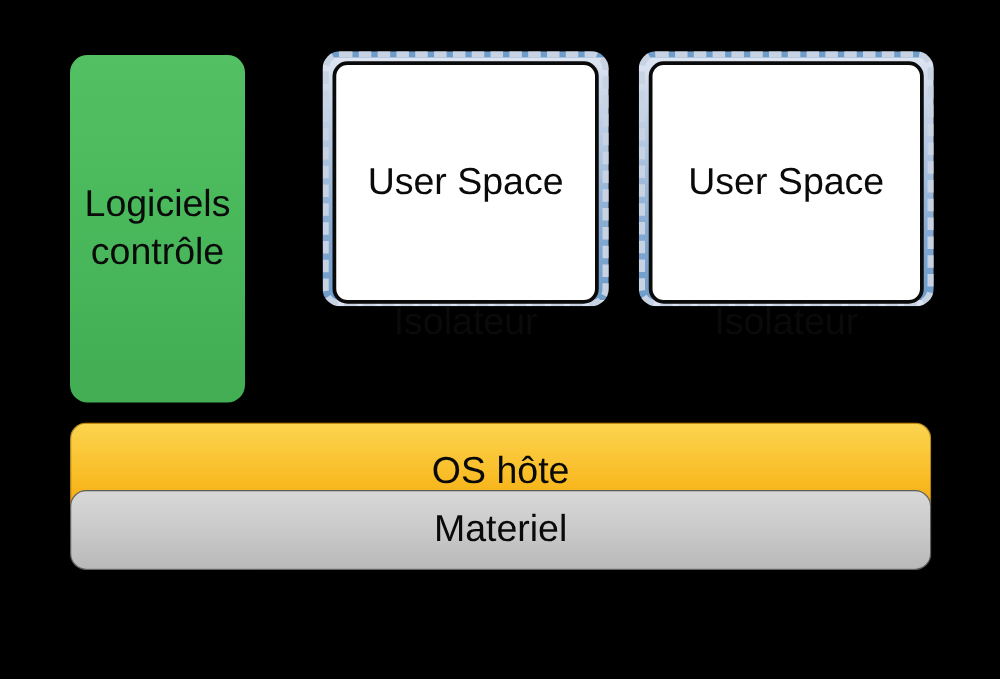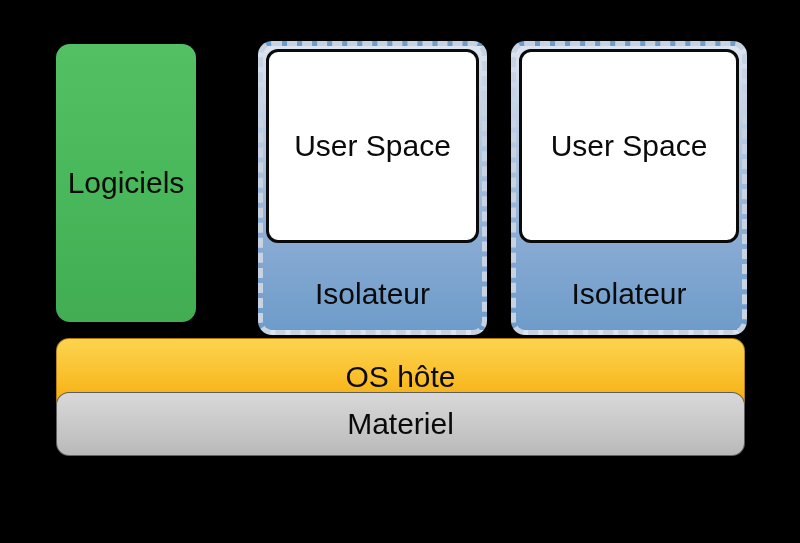--- a/index.html
+++ b/index.html
@@ -35,21 +35,21 @@
     align-items: center;
     justify-content: center;
     text-align: center;
   }
   .control-box .line { display: block; }
 
   
   .isolator {
     position: absolute;
     top: 41px;
-    height: 294px;
+    height: 204px;
     box-sizing: border-box;
     border: 5px dashed #c7d2e3;
     border-radius: 14px;
     background: linear-gradient(180deg, #dde4f1 0%, #aec4de 40%, #85a9d2 72%, #6e9cc9 100%);
     text-align: right;
   }
   .isolator-1 { left: 258px; width: 229px; }
   .isolator-2 { left: 511px; width: 236px; }
 
   .userspace-box {
@@ -105,20 +105,21 @@
   }
 </style>
 </head>
 <body>
 
 <div class="stage">
 
   <div class="control-box">
     <div class="label-text">
       <span class="line">Logiciels</span>
+      <span class="line">contrôle</span>
     </div>
   </div>
 
   <div class="isolator isolator-1">
     <div class="userspace-box">
       <span class="label-text">User Space</span>
     </div>
     <div class="isolator-label">
       <span class="label-text">Isolateur</span>
     </div>

